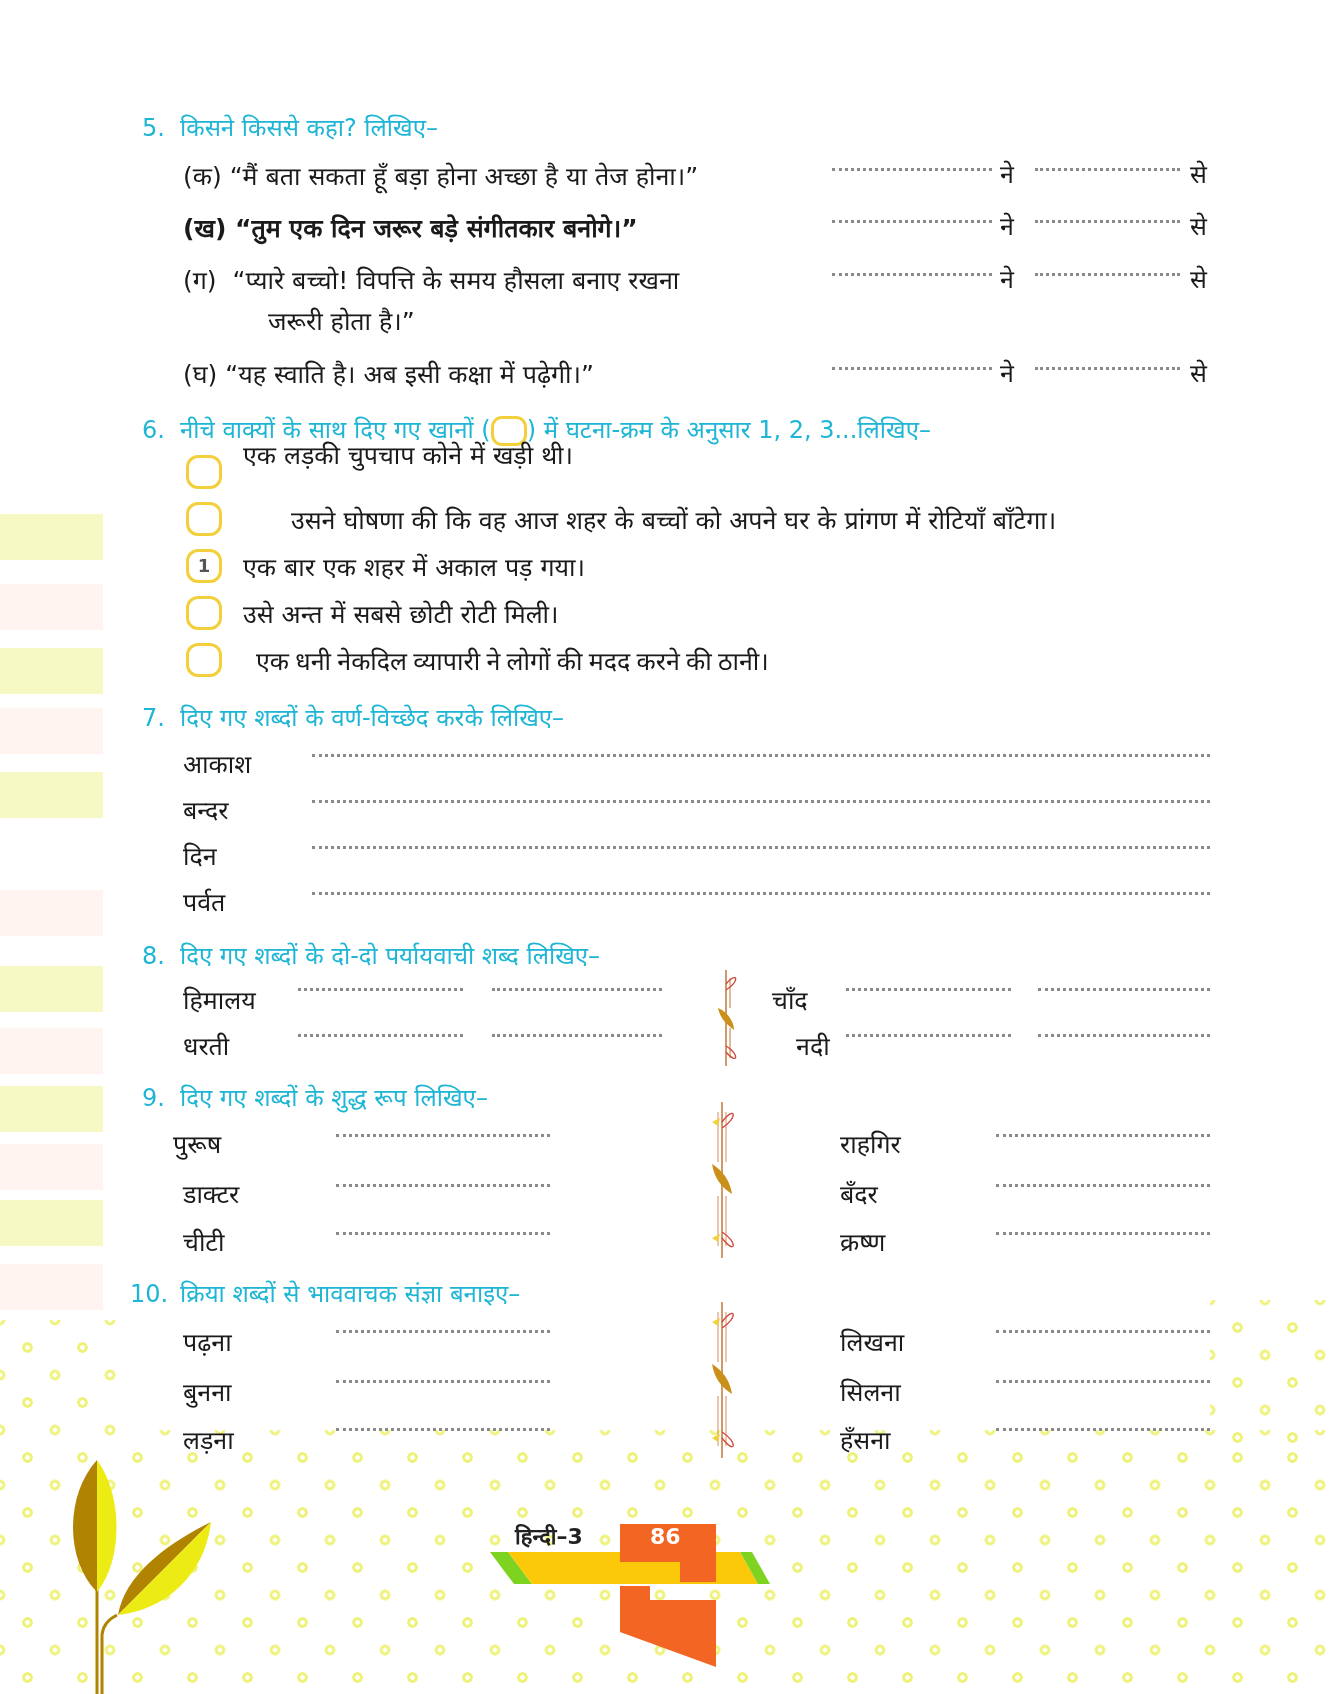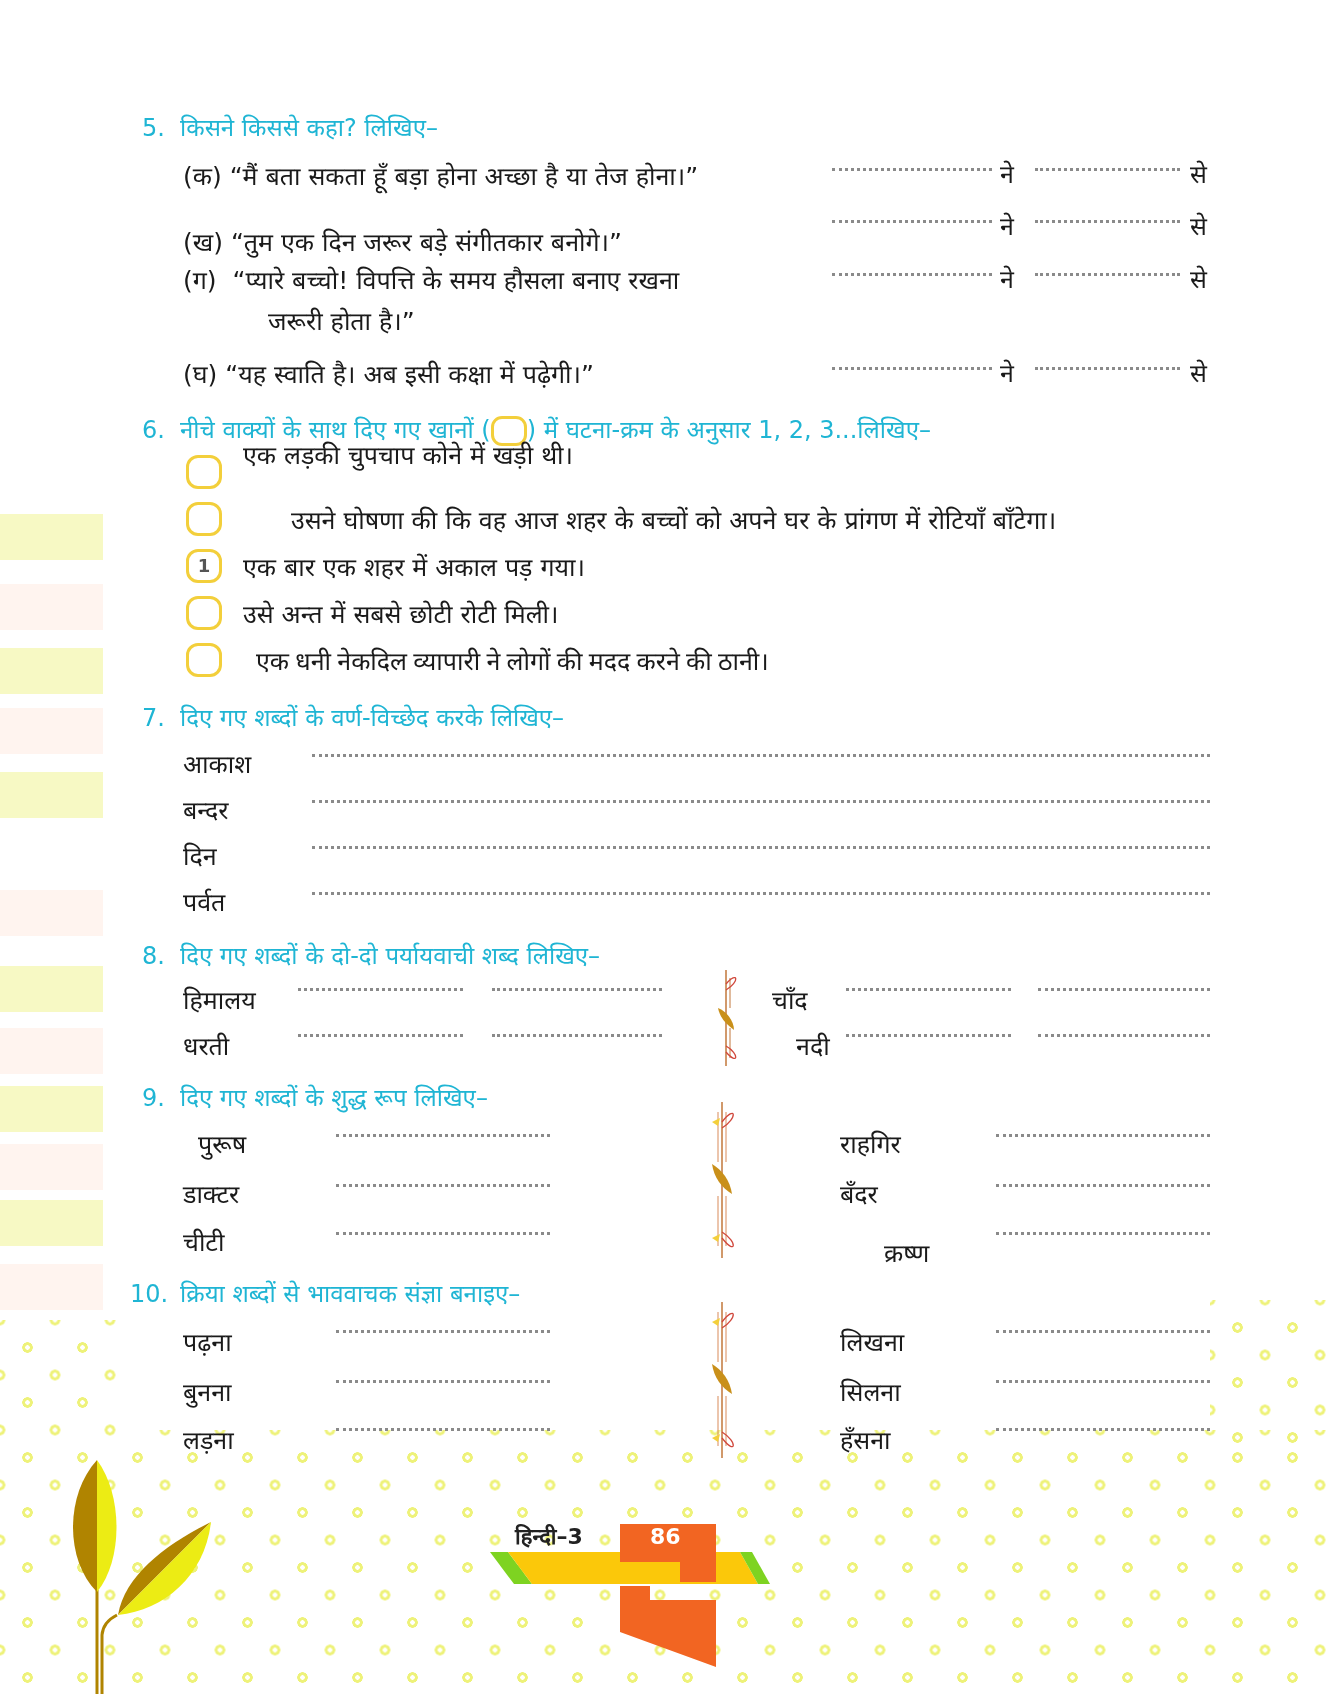--- a/index.html
+++ b/index.html
@@ -61,21 +61,21 @@
 <div class="pattern" style="top:1430px;"></div>
 
 <div>
   <div class="q-title" style="left:142px; top:110px;">
     <span class="num">5.</span><span>किसने किससे कहा? लिखिए–</span>
   </div>
 
   <div class="line" style="left:183px; top:158px;">
     <span>(क)</span>&nbsp;<span>“मैं बता सकता हूँ बड़ा होना अच्छा है या तेज होना।”</span>
   </div>
-  <div class="line" style="left:183px; top:224px;">
+  <div class="line" style="left:183px; top:210px;font-weight:bold;">
     <span>(ख)</span>&nbsp;<span>“तुम एक दिन जरूर बड़े संगीतकार बनोगे।”</span>
   </div>
   <div class="line" style="left:183px; top:262px;">
     <span>(ग)</span>&nbsp;&nbsp;<span>“प्यारे बच्चो! विपत्ति के समय हौसला बनाए रखना</span>
   </div>
   <div class="line" style="left:268px; top:303px;">जरूरी होता है।”</div>
   <div class="line" style="left:183px; top:356px;">
     <span>(घ)</span>&nbsp;<span>“यह स्वाति है। अब इसी कक्षा में पढ़ेगी।”</span>
   </div>
 
@@ -165,21 +165,21 @@
   <div class="dots" style="left:1038px; top:988px; width:172px;"></div>
   <div class="line" style="left:796px; top:1028px;text-align:center;">नदी</div>
   <div class="dots" style="left:846px; top:1034px; width:165px;"></div>
   <div class="dots" style="left:1038px; top:1034px; width:172px;"></div>
 </div>
 
 <div>
   <div class="q-title" style="left:142px; top:1080px;">
     <span class="num">9.</span><span>दिए गए शब्दों के शुद्ध रूप लिखिए–</span>
   </div>
-  <div class="line" style="left:198px; top:1126px;">पुरूष</div>
+  <div class="line" style="left:173px; top:1126px;">पुरूष</div>
   <div class="dots" style="left:336px; top:1134px; width:214px;"></div>
   <div class="line" style="left:183px; top:1176px;">डाक्टर</div>
   <div class="dots" style="left:336px; top:1184px; width:214px;"></div>
   <div class="line" style="left:183px; top:1224px;">चीटी</div>
   <div class="dots" style="left:336px; top:1232px; width:214px;"></div>
 
   <svg class="divider" style="left:706px; top:1100px; height:160px;" viewBox="0 0 36 160">
     <line x1="16" y1="2" x2="16" y2="158" stroke="#c2773a" stroke-width="1.5"></line>
     <line x1="12" y1="12" x2="12" y2="62" stroke="#d98b5a" stroke-width="1"></line>
     <line x1="20" y1="12" x2="20" y2="62" stroke="#d98b5a" stroke-width="1"></line>
@@ -189,21 +189,21 @@
     <path d="M16 138 C 30 156, 32 142, 16 132" fill="none" stroke="#d0473b" stroke-width="1.3"></path>
     <path d="M6 22 L14 18 L12 26 Z" fill="#f3cf3b"></path>
     <path d="M6 138 L14 134 L12 142 Z" fill="#f3cf3b"></path>
     <path d="M6 64 C 16 70, 24 80, 26 94 C 16 88, 8 78, 6 64 Z" fill="#c9901a"></path>
   </svg>
 
   <div class="line" style="left:840px; top:1126px;">राहगिर</div>
   <div class="dots" style="left:996px; top:1134px; width:214px;"></div>
   <div class="line" style="left:840px; top:1176px;">बँदर</div>
   <div class="dots" style="left:996px; top:1184px; width:214px;"></div>
-  <div class="line" style="left:884px; top:1224px;margin-top:11px;">क्रष्ण</div>
+  <div class="line" style="left:840px; top:1224px;">क्रष्ण</div>
   <div class="dots" style="left:996px; top:1232px; width:214px;"></div>
 </div>
 
 <div>
   <div class="q-title" style="left:130px; top:1276px;">
     <span class="num" style="min-width:50px">10.</span><span>क्रिया शब्दों से भाववाचक संज्ञा बनाइए–</span>
   </div>
   <div class="line" style="left:183px; top:1324px;">पढ़ना</div>
   <div class="dots" style="left:336px; top:1330px; width:214px;"></div>
   <div class="line" style="left:183px; top:1374px;">बुनना</div>

